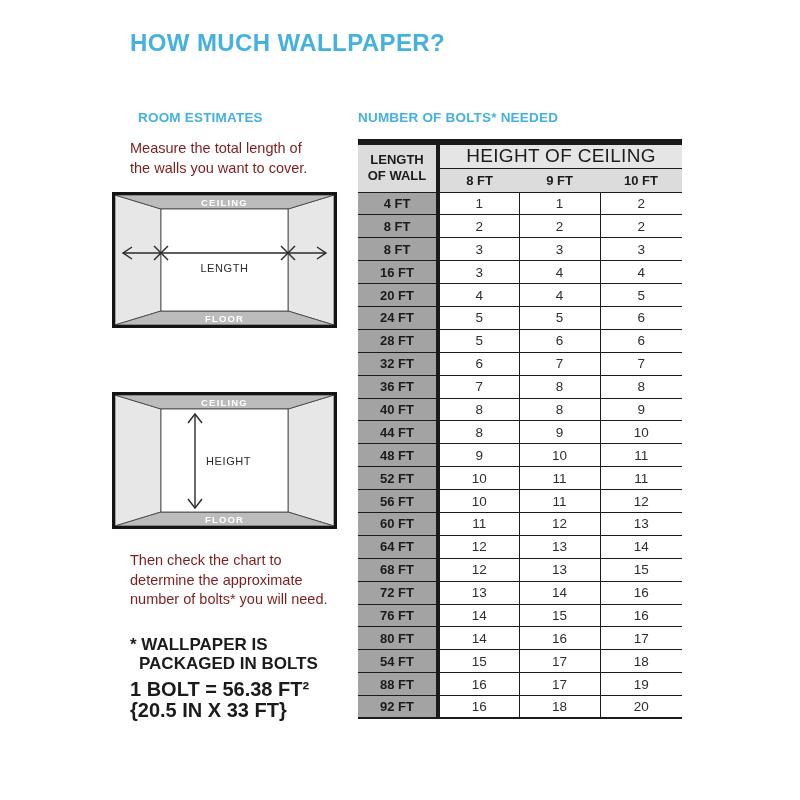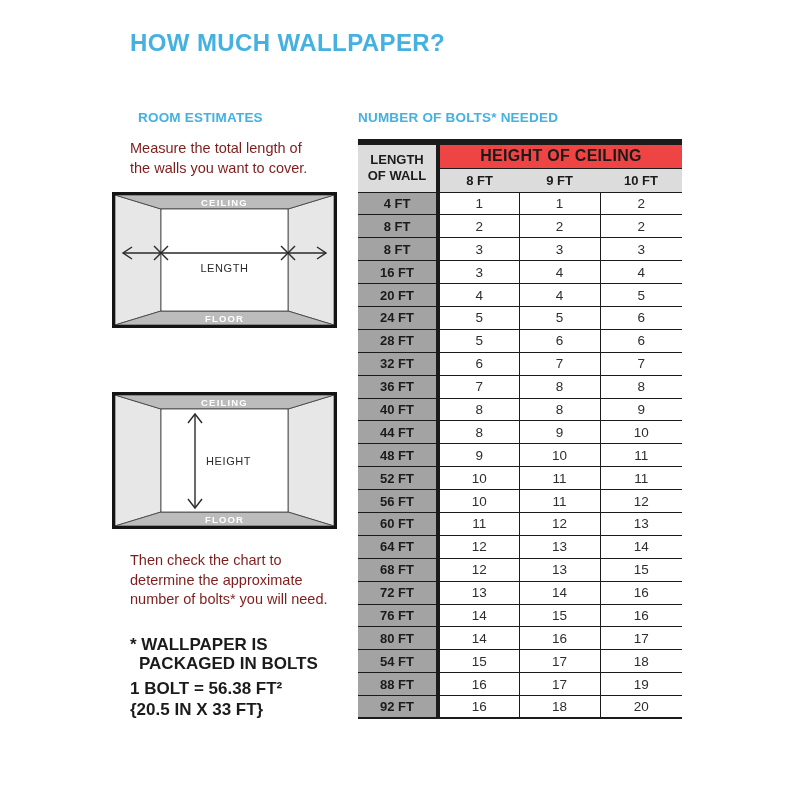--- a/index.html
+++ b/index.html
@@ -49,21 +49,21 @@
     font-size: 17px;
     font-weight: bold;
     line-height: 18.5px;
     color: #1b1b1b;
     white-space: nowrap;
   }
   .bolts-note .indent { padding-left: 9px; }
 
   .bolt-size {
     left: 130px; top: 679px;
-    font-size: 17px;
+    font-size: 20px;
     font-weight: bold;
     line-height: 20.5px;
     color: #1b1b1b;
     white-space: nowrap;
   }
 
   .diagram1 { left: 112px; top: 192px; }
   .diagram2 { left: 112px; top: 392px; }
 
   .bolts-table {
@@ -88,25 +88,25 @@
   .corner-cell {
     background: #dcdcdc;
     border-right: 4px solid #1b1b1b;
     border-bottom: 1.5px solid #1b1b1b;
     font-size: 13px;
     font-weight: bold;
     line-height: 16px;
     color: #1b1b1b;
   }
   .group-cell {
-    background: #ef4444;
+    background: #e5e5e5;
     border-bottom: 1.5px solid #1b1b1b;
     height: 26px;
-    font-size: 16px;
-    font-weight: bold;
+    font-size: 19px;
+    font-weight: normal;
     letter-spacing: 0.3px;
     color: #1b1b1b;
   }
   .subhead th {
     background: #dcdcdc;
     border-bottom: 1.5px solid #1b1b1b;
     height: 24px;
     font-size: 13px;
     font-weight: bold;
     color: #1b1b1b;

